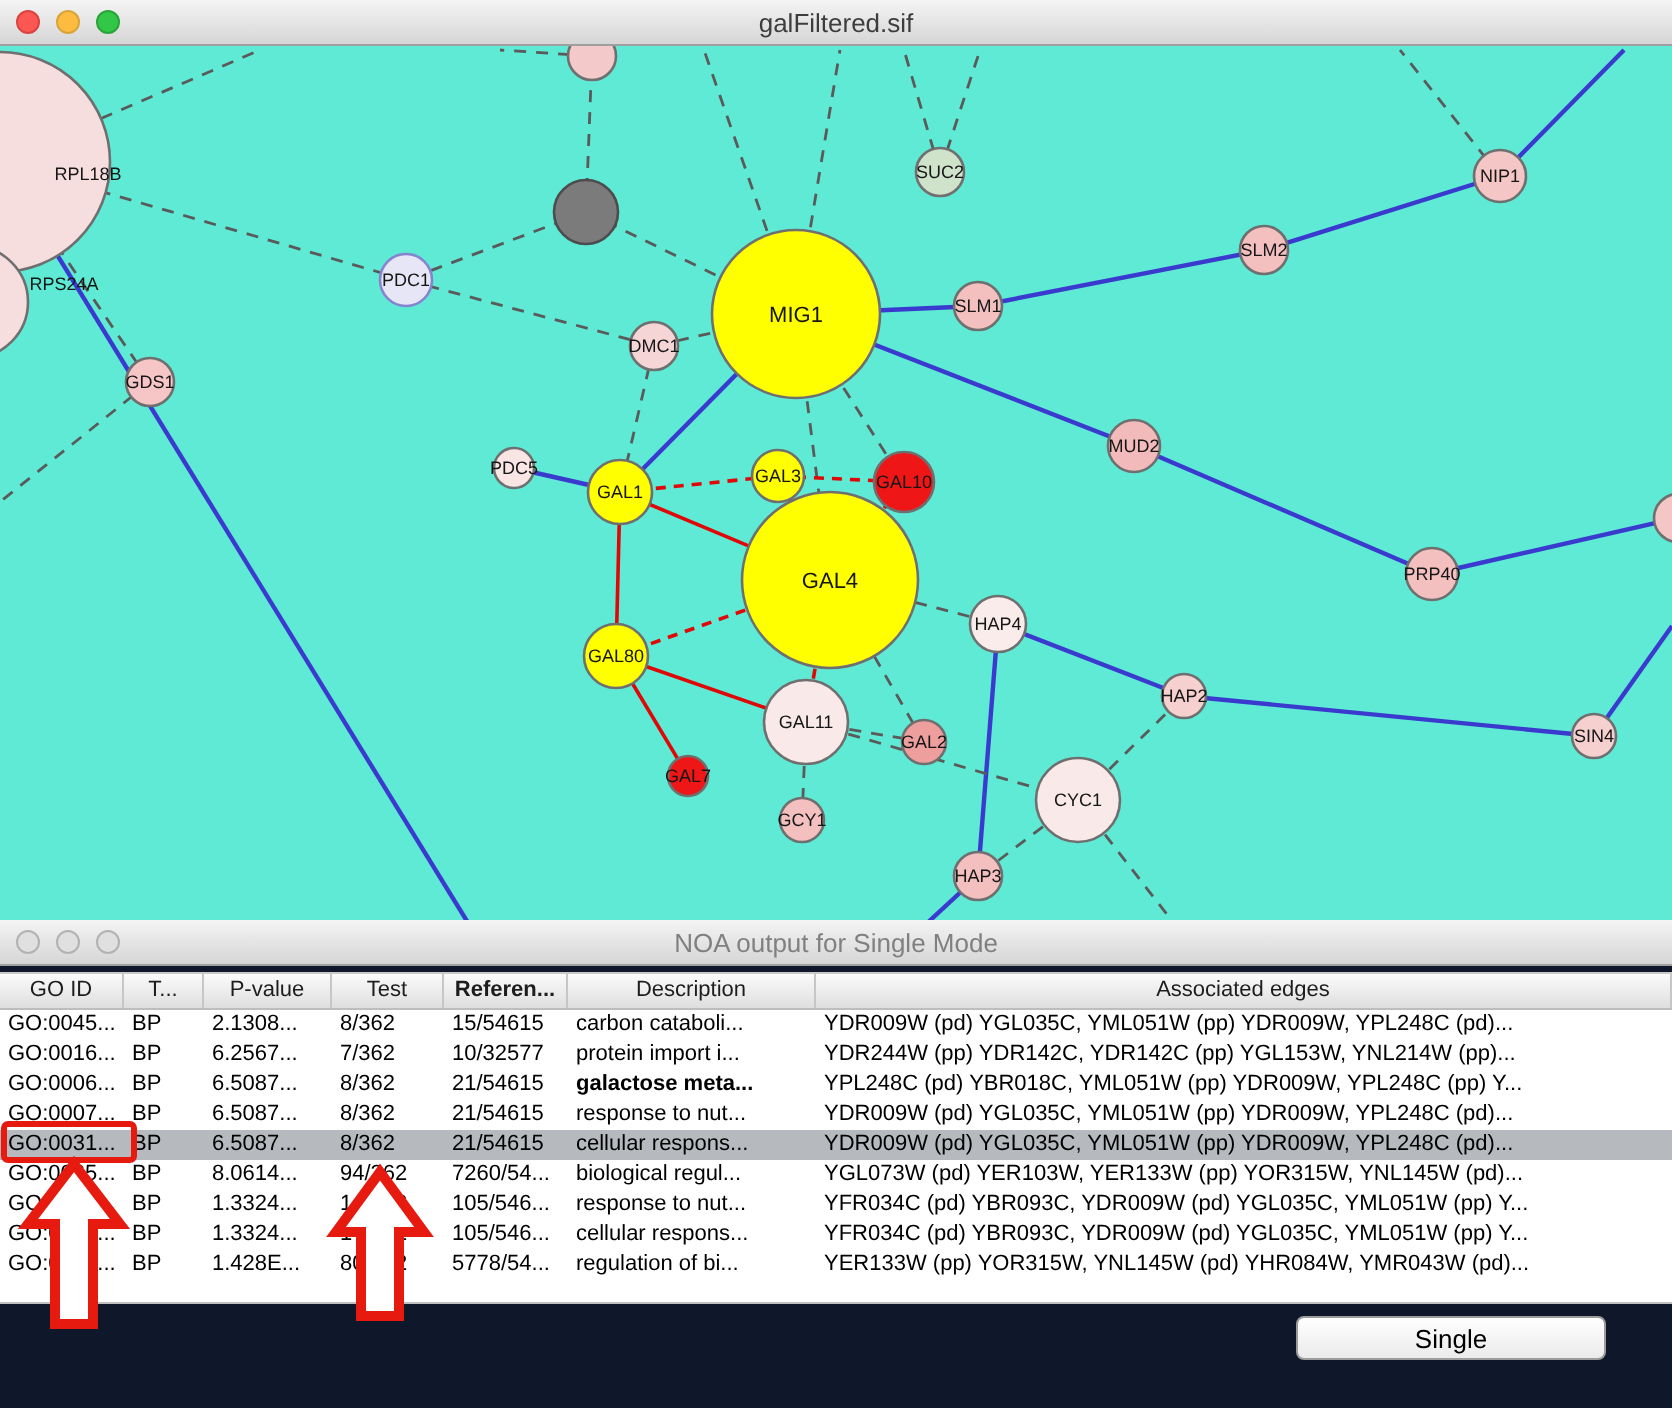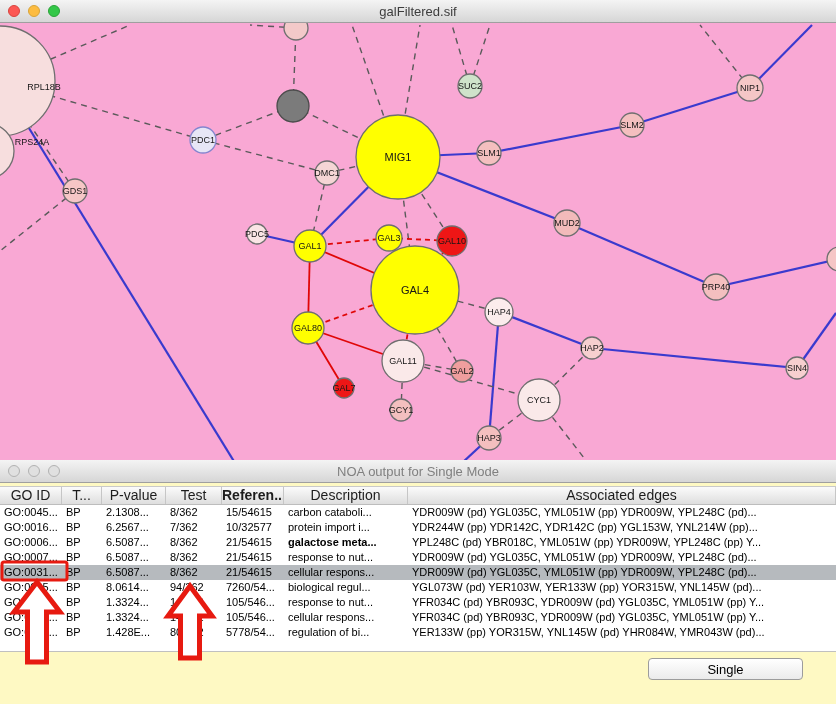--- a/index.html
+++ b/index.html
@@ -14,36 +14,36 @@
   .win-bottom .titlebar .title{color:#808080;}
   .lights{position:absolute;left:8px;top:5px;display:flex;gap:8px;}
   .light{width:12px;height:12px;border-radius:50%;box-sizing:border-box;border:1px solid transparent;}
   .light.red{background:var(--traffic-red);border-color:#d8443e;}
   .light.yellow{background:var(--traffic-yellow);border-color:#d8a438;}
   .light.green{background:var(--traffic-green);border-color:#2aa338;}
   .inactive .light{background:#e0e0e0;border-color:#b2b2b2;}
 
   
   .win-top{height:460px;background:#fff;}
-  .canvas{height:437px;background:#f9a8d4;position:relative;overflow:hidden;}
+  .canvas{height:437px;background:#5eead4;position:relative;overflow:hidden;}
   .canvas svg{display:block;}
   .edge-pp{stroke:var(--edge-pp);stroke-width:2.2;fill:none;}
   .edge-dashed{stroke:var(--edge-dashed);stroke-width:1.4;stroke-dasharray:6,5;fill:none;}
   .edge-red{stroke:var(--edge-red);stroke-width:1.8;fill:none;}
   .edge-red-dashed{stroke:var(--edge-red);stroke-width:1.8;stroke-dasharray:5,4;fill:none;}
   .node{stroke:#6f6f6f;stroke-width:1.3;}
   .nlabel{fill:#161616;text-anchor:middle;font-family:"Liberation Sans",sans-serif;}
 
   
-  .win-bottom{height:244px;background:#fef9c3;position:relative;}
+  .win-bottom{height:244px;background:#0f172a;position:relative;}
   .table{position:absolute;top:26px;left:0;width:836px;height:164px;background:#ffffff;
          border-top:1px solid #c9c9c9;border-bottom:1px solid #c0c0c0;overflow:hidden;}
   .thead{display:flex;height:17px;background:linear-gradient(#fbfbfb,#dedede);
          border-bottom:1px solid #bdbdbd;}
-  .th{box-sizing:border-box;border-right:1px solid #c6c6c6;font-size:14px;line-height:16px;
+  .th{box-sizing:border-box;border-right:1px solid #c6c6c6;font-size:11px;line-height:16px;
       text-align:center;color:#1d1d1d;overflow:hidden;white-space:nowrap;flex:0 0 auto;}
   .tr{display:flex;height:15px;line-height:15px;font-size:11px;white-space:nowrap;color:#000;}
   .tr.selected{background:var(--selection-bg);}
   .td{box-sizing:border-box;padding-left:4px;overflow:hidden;flex:0 0 auto;}
   .btn{position:absolute;top:198px;height:22px;border-radius:4px;border:1px solid #9c9c9c;
        background:linear-gradient(#ffffff,#ebebeb);font-size:13px;color:#000;
        font-family:"Liberation Sans",sans-serif;box-shadow:0 1px 0 rgba(255,255,255,.6) inset;}
   #save-btn{left:458px;width:145px;}
   #cancel-btn{left:648px;width:155px;}
 

